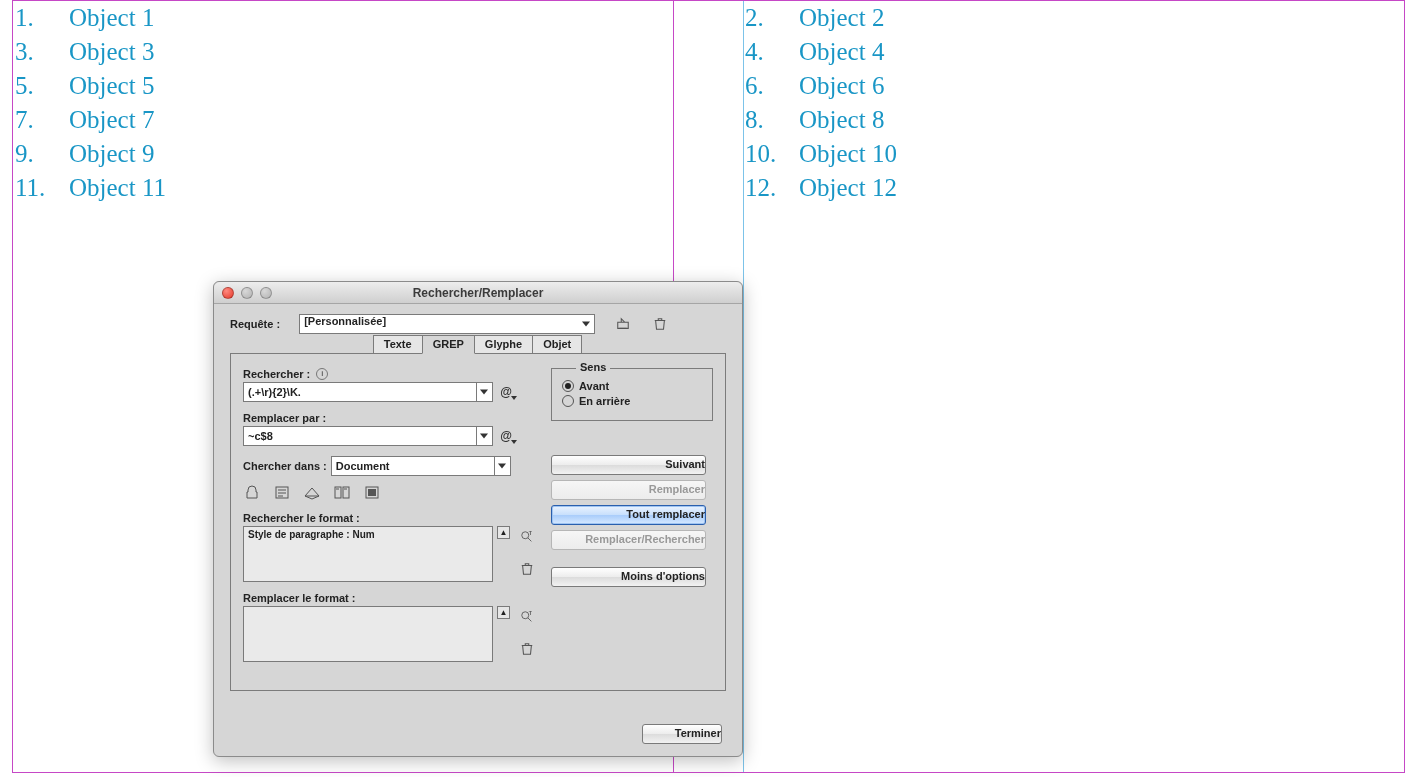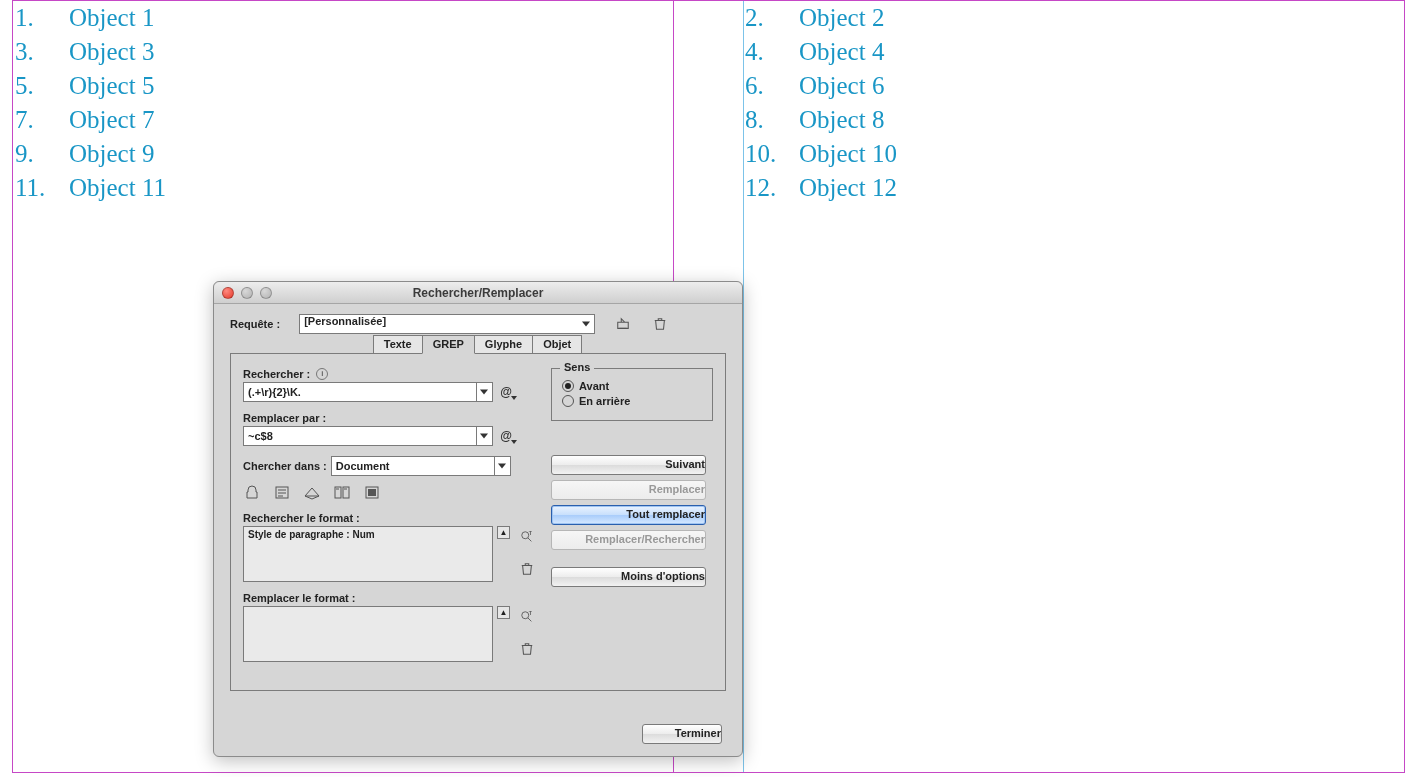--- a/index.html
+++ b/index.html
@@ -198,21 +198,21 @@
     display:inline-flex; align-items:center; justify-content:center; font-size:8px; line-height:1;
   }
   .side-icons { display:flex; flex-direction:column; gap:14px; margin-left:4px; padding-top:2px;}
 
   
   .fieldset {
     border: 1px solid #7b7b7b; padding: 8px 10px 10px 10px; position:relative;
     margin-bottom: 10px;
   }
   .fieldset .legend {
-    position:absolute; top:-8px; left:8px; background:#d6d6d6; padding:0 4px; font-size:11px;
+    position:absolute; top:-8px; left:24px; background:#d6d6d6; padding:0 4px; font-size:11px;
   }
   .radio-row { display:flex; align-items:center; gap:5px; margin:3px 0; font-size:11px;}
   .radio { width:12px; height:12px; border:1px solid #555; border-radius:50%; display:inline-flex; align-items:center; justify-content:center;}
   .radio.checked:after{ content:""; width:6px; height:6px; background:#222; border-radius:50%;}
 
   .aqua-btn, .aqua-btn-blue, .aqua-btn-gray {
     text-align:right;
     height:20px;
     border:1px solid #7a7a7a;
     border-radius:3px;

